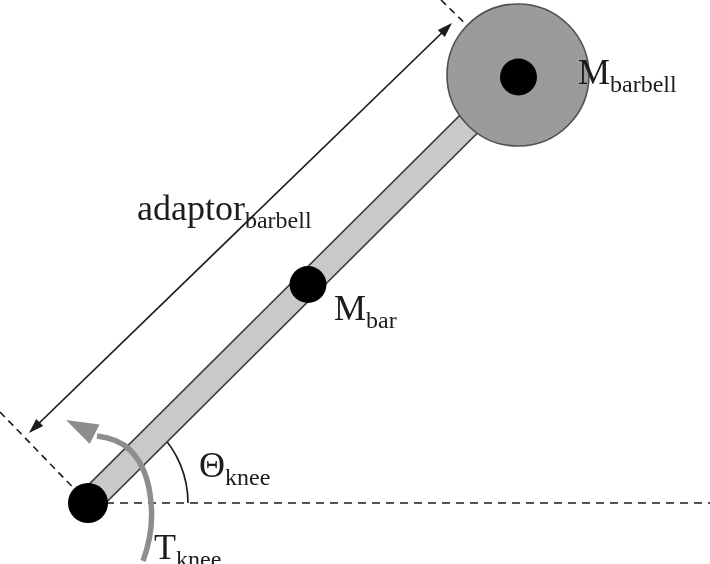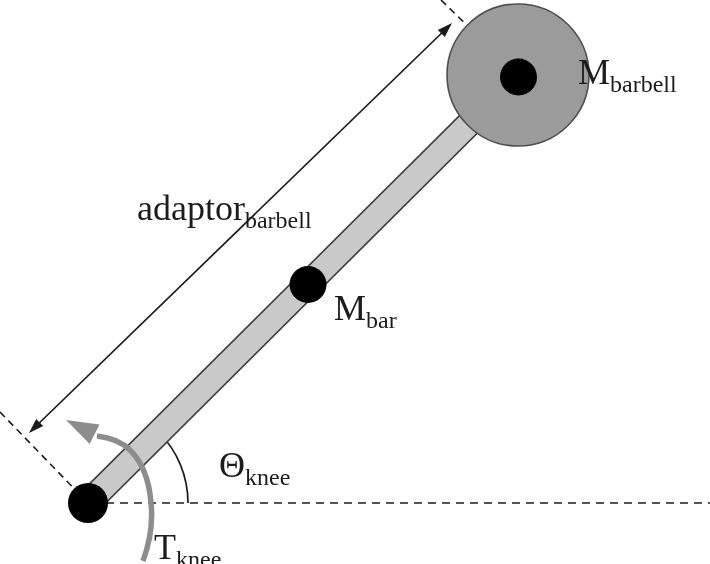--- a/index.html
+++ b/index.html
@@ -71,21 +71,21 @@
   </div>
 
   <div class="lbl" style="left:334px; top:274px;margin-top:16px;">
     <span>M</span><span class="sub">bar</span>
   </div>
 
   <div class="lbl" style="left:578px; top:54px;">
     <span>M</span><span class="sub">barbell</span>
   </div>
 
-  <div class="lbl" style="left:199px; top:447px;margin-left:20px;">
+  <div class="lbl" style="left:199px; top:447px;">
     <span>Θ</span><span class="sub">knee</span>
   </div>
 
   <div class="lbl" style="left:154px; top:529px;">
     <span>T</span><span class="sub">knee</span>
   </div>
 
 </div>
 
 </body></html>

